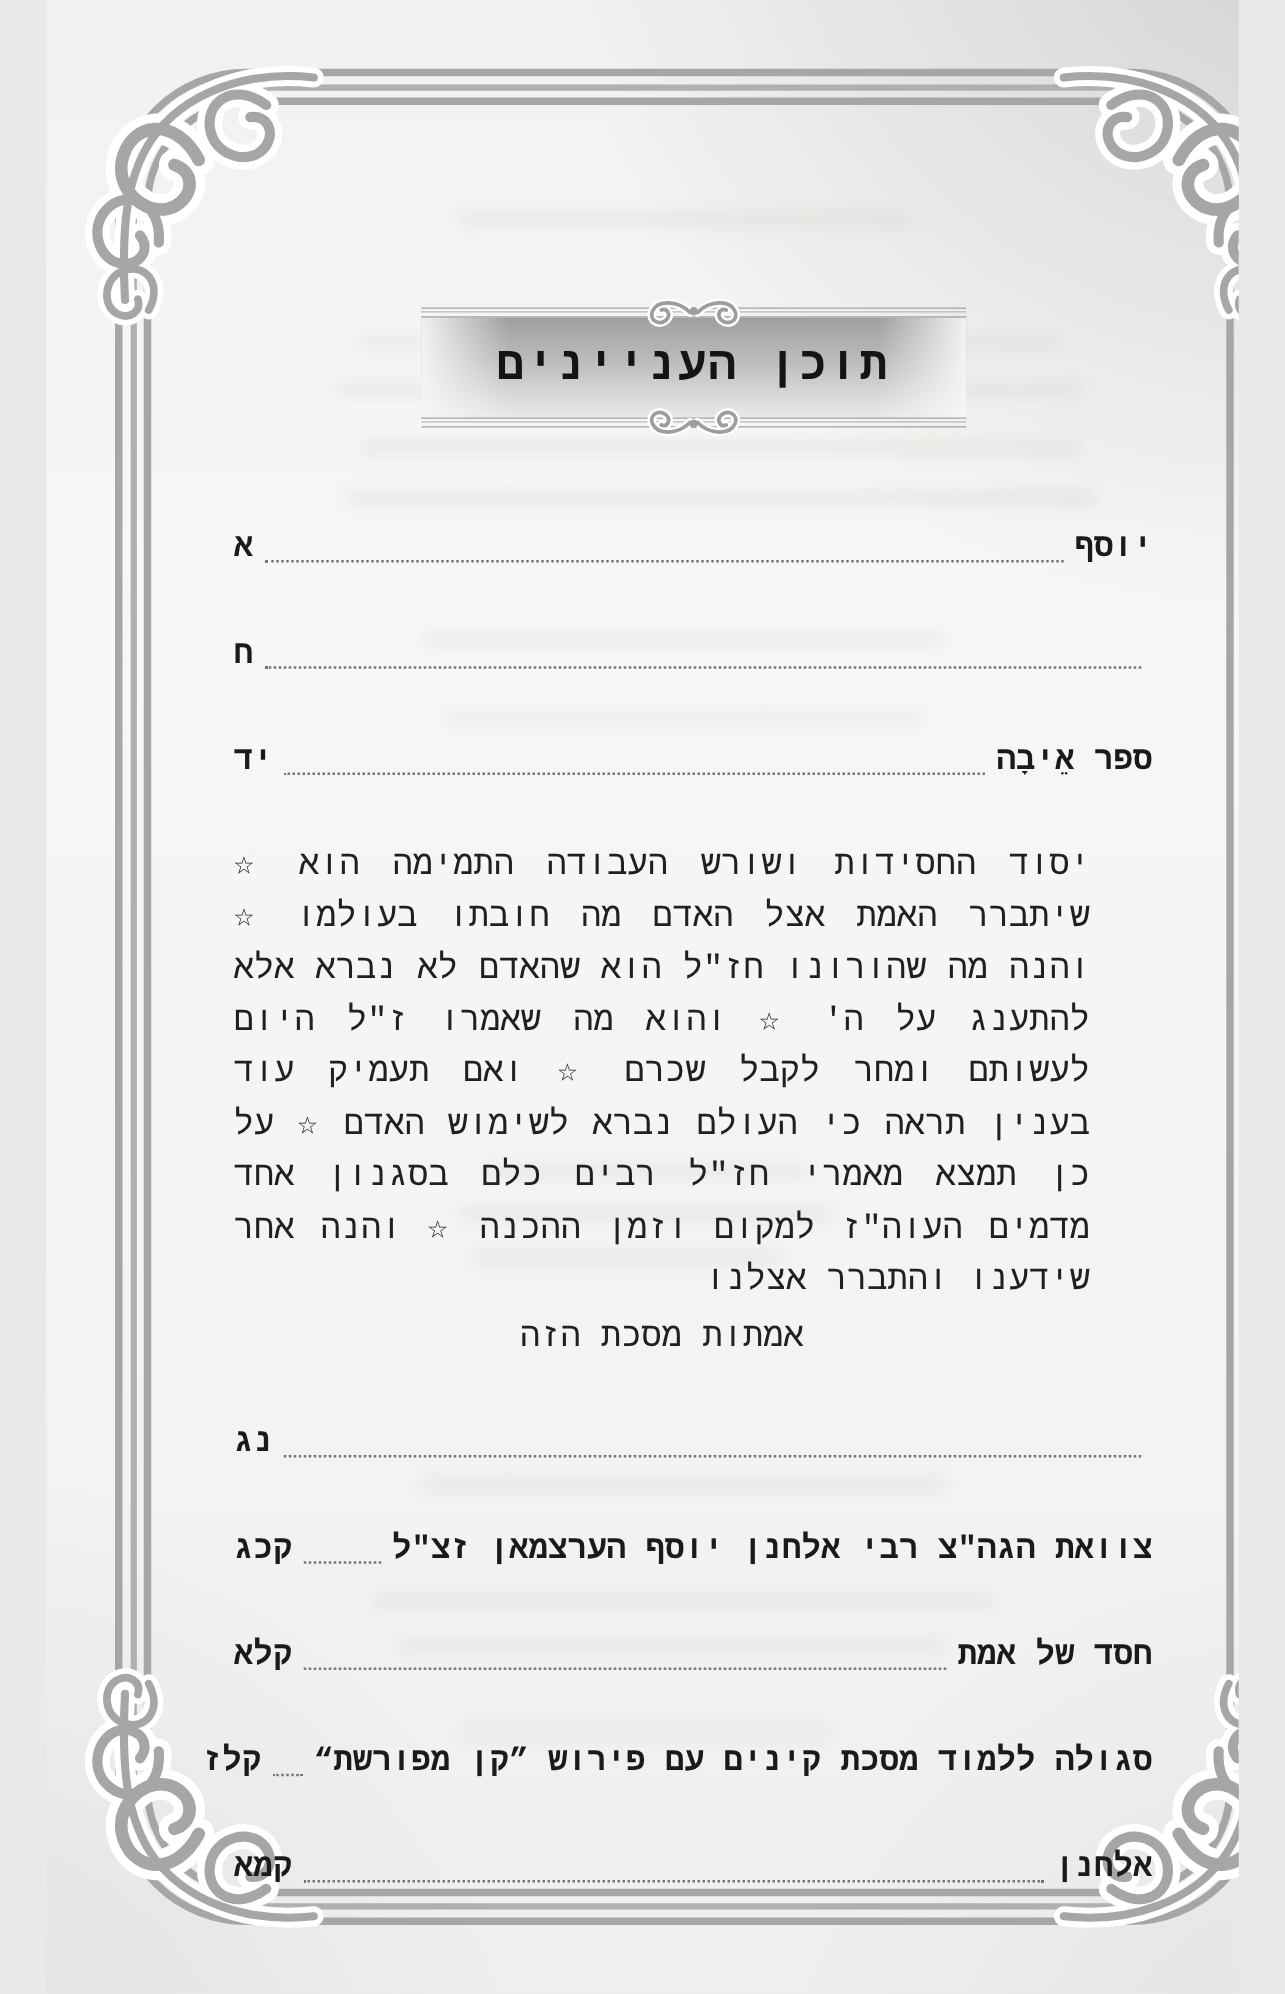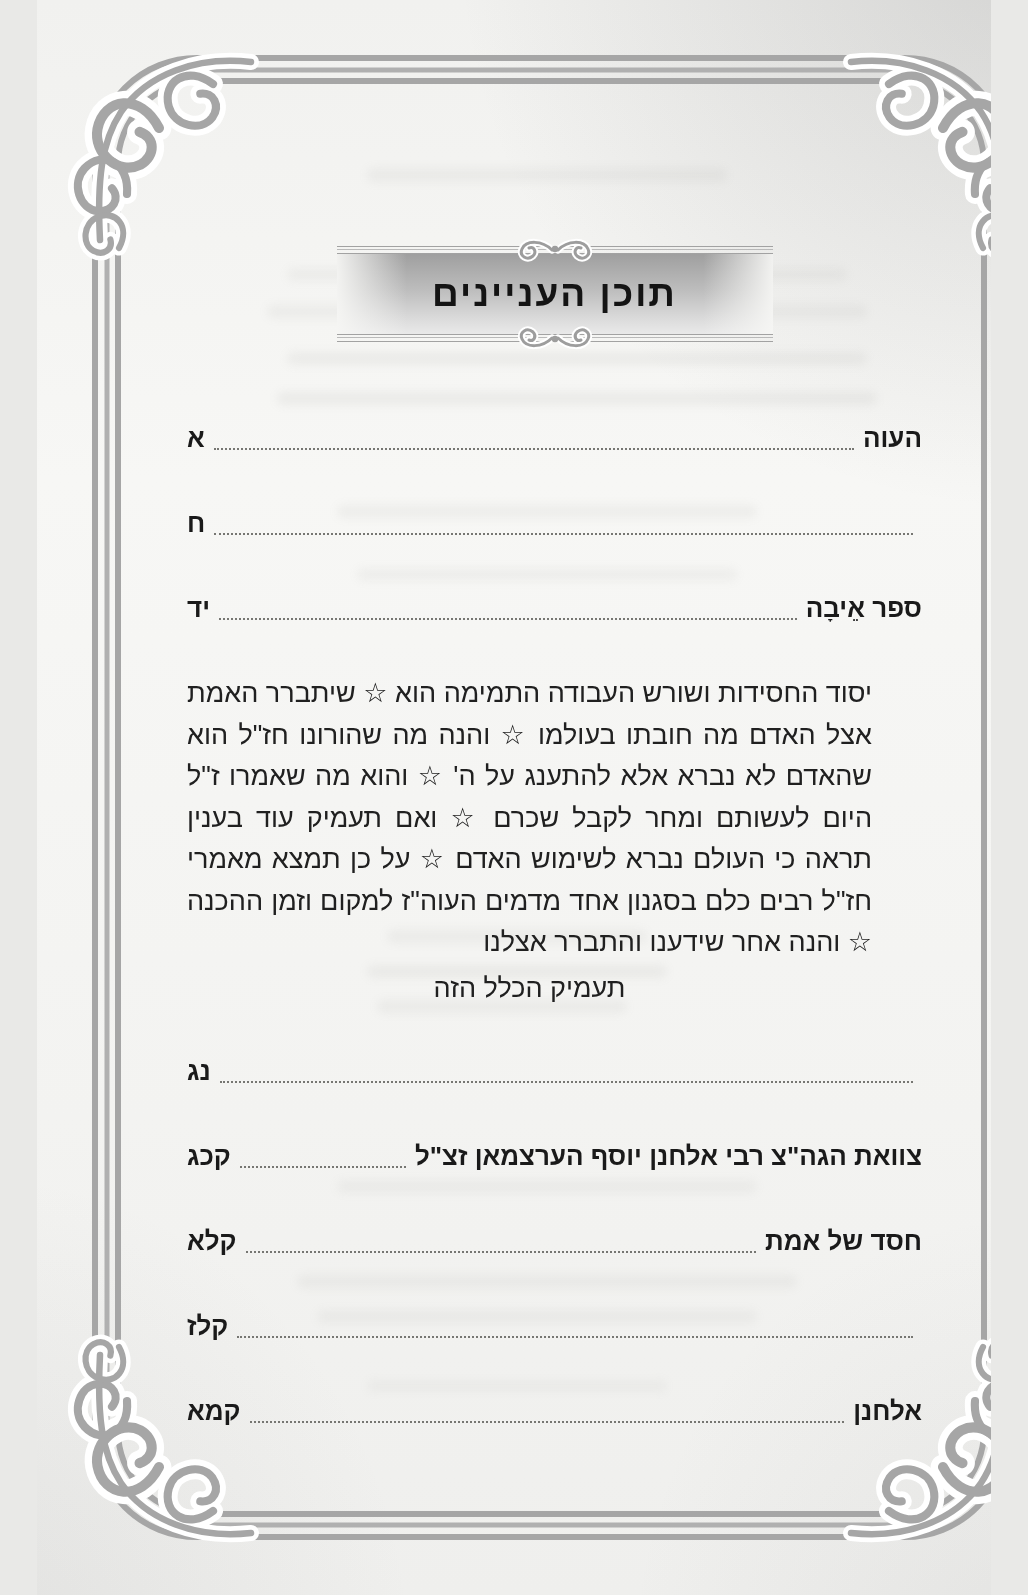--- a/index.html
+++ b/index.html
@@ -2,21 +2,21 @@
 <html lang="he"><head>
 <meta charset="utf-8">
 <style>
   html,body{margin:0;padding:0;}
   body{background:#e9e9e7;}
   .page{
     position:relative;
     width:954px;height:1595px;
     margin:0 auto;
     overflow:hidden;
-    font-family:Liberation Sans, sans-serif;
+    font-family:Liberation Mono, monospace;
     background:
       radial-gradient(150% 90% at 104% -4%, rgba(110,110,110,.22), rgba(110,110,110,0) 40%),
       radial-gradient(120% 80% at -6% 104%, rgba(130,130,130,.12), rgba(130,130,130,0) 38%),
       radial-gradient(120% 80% at 104% 104%, rgba(130,130,130,.10), rgba(130,130,130,0) 35%),
       linear-gradient(180deg,#f1f1ef,#f7f7f5 30%,#f3f3f1 70%,#efefed);
   }
   .frame-svg{position:absolute;inset:0;pointer-events:none;}
 
   
   .ghost{position:absolute;background:#9a9a96;filter:blur(5px);border-radius:6px;pointer-events:none;}
@@ -125,50 +125,51 @@
             <path d="M40,15 C30,25 14,25 10,16 C7,9 15,4 21,9 C25,13 22,19 17,17"></path>
             <path d="M46,15 C56,25 72,25 76,16 C79,9 71,4 65,9 C61,13 64,19 69,17"></path>
           </g>
           <circle cx="43" cy="16" r="3.2" fill="#9d9d9d"></circle>
         </svg>
       </div>
     </div>
 
     <div class="toc">
         <div class="toc-row">
-          <span class="toc-title">העוה</span>
+          <span class="toc-title">יוסף</span>
           <div class="toc-leader"></div>
           <span class="toc-page">א</span>
         </div>
         <div class="toc-row">
           <div class="toc-leader"></div>
           <span class="toc-page">ח</span>
         </div>
         <div class="toc-row">
           <span class="toc-title">ספר אֵיבָה</span>
           <div class="toc-leader"></div>
           <span class="toc-page">יד</span>
         </div>
         <div class="excerpt">יסוד החסידות ושורש העבודה התמימה הוא ☆ שיתברר האמת אצל האדם מה חובתו בעולמו ☆ והנה מה שהורונו חז"ל הוא שהאדם לא נברא אלא להתענג על ה' ☆ והוא מה שאמרו ז"ל היום לעשותם ומחר לקבל שכרם ☆ ואם תעמיק עוד בענין תראה כי העולם נברא לשימוש האדם ☆ על כן תמצא מאמרי חז"ל רבים כלם בסגנון אחד מדמים העוה"ז למקום וזמן ההכנה ☆ והנה אחר שידענו והתברר אצלנו</div>
-        <div class="excerpt-last">תעמיק הכלל הזה</div>
+        <div class="excerpt-last">אמתות מסכת הזה</div>
         <div class="toc-row">
           <div class="toc-leader"></div>
           <span class="toc-page">נג</span>
         </div>
         <div class="toc-row">
           <span class="toc-title">צוואת הגה"צ רבי אלחנן יוסף הערצמאן זצ"ל</span>
           <div class="toc-leader"></div>
           <span class="toc-page">קכג</span>
         </div>
         <div class="toc-row">
           <span class="toc-title">חסד של אמת</span>
           <div class="toc-leader"></div>
           <span class="toc-page">קלא</span>
         </div>
         <div class="toc-row">
+          <span class="toc-title">סגולה ללמוד מסכת קינים עם פירוש ”קן מפורשת“</span>
           <div class="toc-leader"></div>
           <span class="toc-page">קלז</span>
         </div>
         <div class="toc-row">
           <span class="toc-title">אלחנן</span>
           <div class="toc-leader"></div>
           <span class="toc-page">קמא</span>
         </div>
       </div>
 

